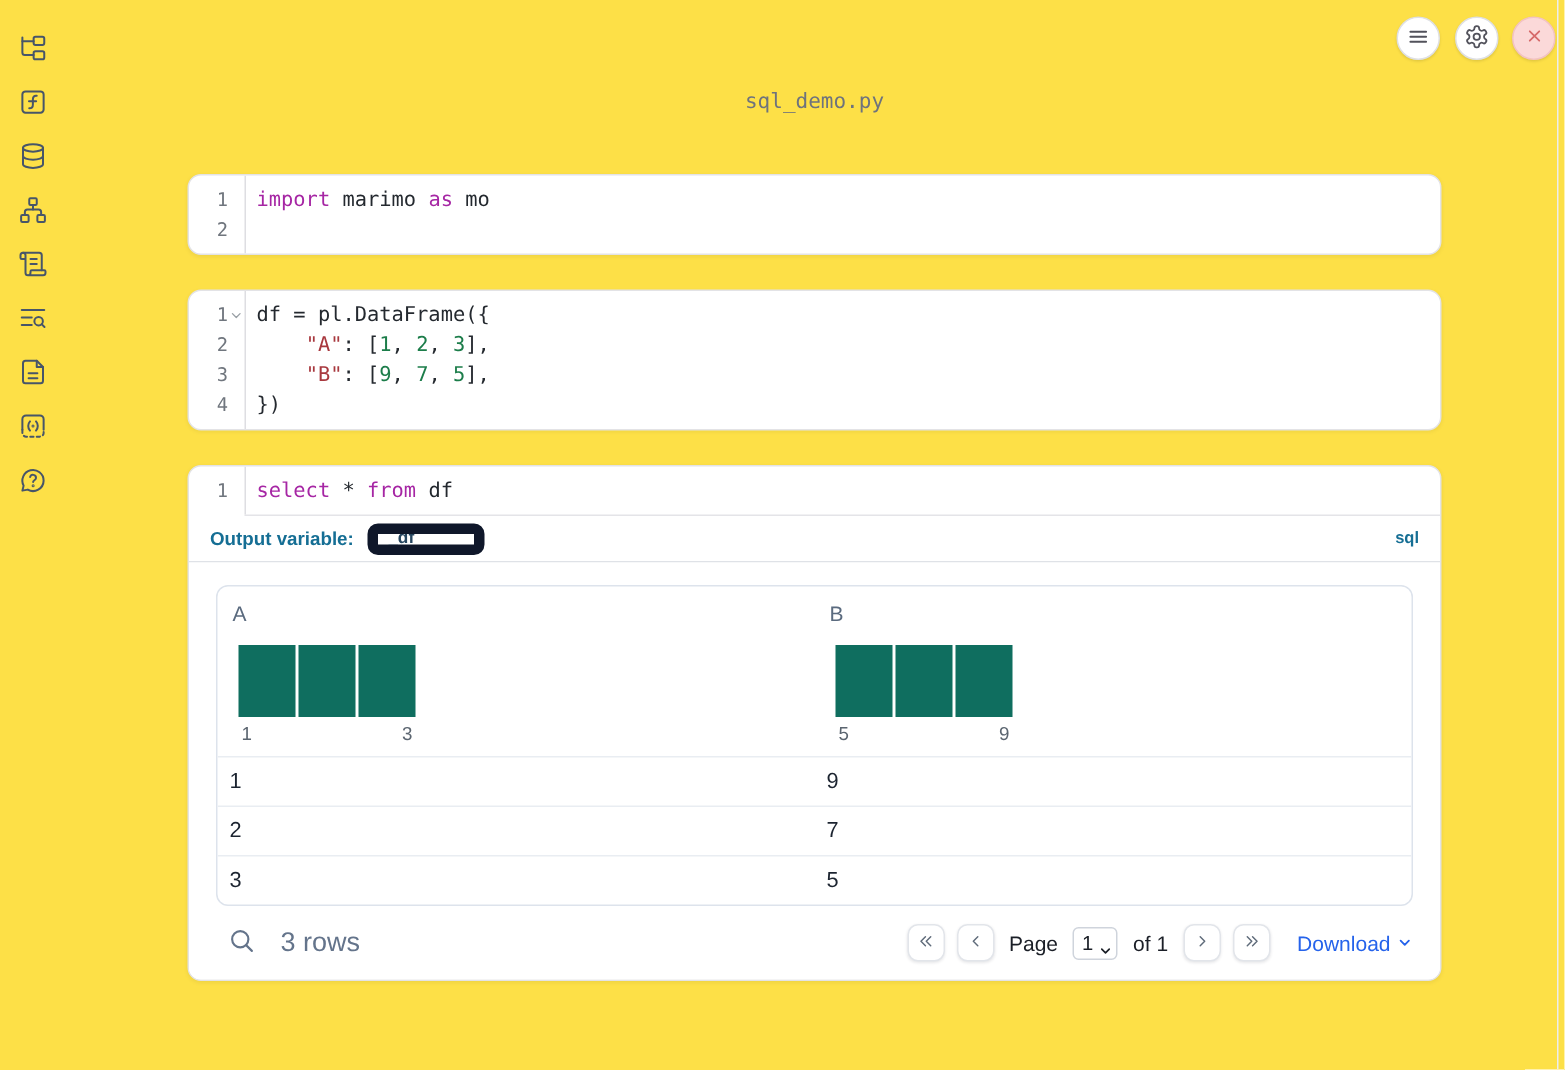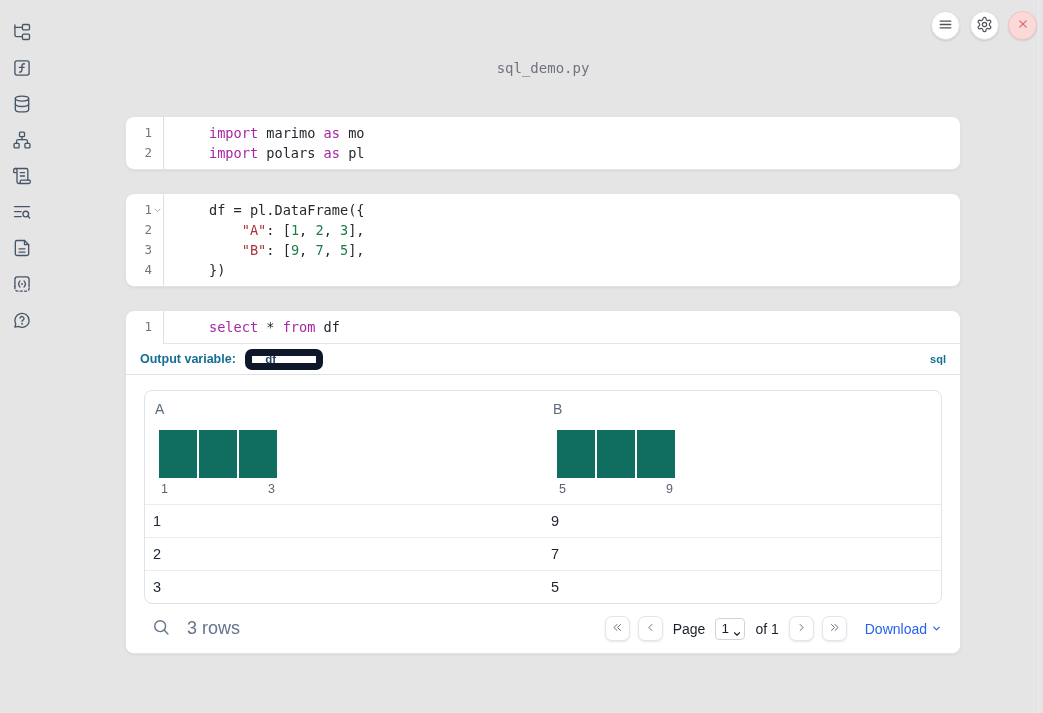--- a/index.html
+++ b/index.html
@@ -1,17 +1,17 @@
 <!DOCTYPE html>
 <html style="--accent-blue: #156e94; --keyword: #a626a4; --string: #a8383e; --number: #1c7d4a; --histogram-bar: #0f6e5f; --download-link: #2563eb; --close-button-icon: #d66a6a;"><head>
 <meta charset="utf-8">
 <style>
   * { margin:0; padding:0; box-sizing:border-box; }
   html,body { background:#fff; }
-  .page { position:relative; width:1043px; height:713px; background:#e5e5e5; overflow:hidden;
+  .page { position:relative; width:1043px; height:713px; background:#fde047; overflow:hidden;
           font-family:"Liberation Sans","DejaVu Sans",sans-serif; }
 
   
   .sidebar { position:absolute; left:0; top:0; bottom:0; width:44px;
              display:flex; flex-direction:column; align-items:center; padding-top:22px; gap:14px; }
   .sb-btn { width:22px; height:22px; display:flex; align-items:center; justify-content:center;
             background:none; border:none; cursor:pointer; color:#475569; }
   .sb-btn svg { width:20px; height:20px; stroke:#475569; fill:none; stroke-width:1.6;
                 stroke-linecap:round; stroke-linejoin:round; }
 
@@ -35,21 +35,21 @@
   .cell.mt-lg { margin-top:40px; }
   .cell.mt { margin-top:23px; }
   .code-area { position:relative; padding:6px 0;
                font-family:"DejaVu Sans Mono",monospace; font-size:13.6px; }
   .code-area::before { content:''; position:absolute; left:37px; top:0; bottom:0; width:1px; background:#dedee2; }
   .cl { display:flex; line-height:20px; }
   .gut { flex:0 0 37px; display:flex; align-items:center; }
   .ln { flex:1; text-align:right; color:#70767e; font-size:12.5px; }
   .fold { width:11px; display:flex; align-items:center; justify-content:center; }
   .fold svg { stroke:#9aa0a6; fill:none; stroke-width:1.6; stroke-linecap:round; stroke-linejoin:round; }
-  .src { padding-left:18px; white-space:pre; color:#24292f;margin-left:28px; }
+  .src { padding-left:8px; white-space:pre; color:#24292f; }
   .tk-kw { color:var(--keyword); }
   .tk-str { color:var(--string); }
   .tk-num { color:var(--number); }
   .tk-pl { color:#24292f; }
 
   
   .code-divider { border-top:1px solid #e4e4e8; margin-left:37px; }
   .outvar-row { display:flex; align-items:center; gap:9px; height:31px; padding:0 14px;
                 border-bottom:1px solid #dfe2e7; }
   .outvar-label { font-weight:bold; font-size:12.5px; color:var(--accent-blue); }
@@ -202,21 +202,20 @@
               <span class="ln">1</span>
               <span class="fold"></span>
             </span>
             <span class="src"><span class="tk-kw">import</span><span class="tk-pl"> marimo </span><span class="tk-kw">as</span><span class="tk-pl"> mo</span></span>
           </div>
           <div class="cl">
             <span class="gut">
               <span class="ln">2</span>
               <span class="fold"></span>
             </span>
-            <span class="src"><span class="tk-kw">import</span><span class="tk-pl"> polars </span><span class="tk-kw">as</span><span class="tk-pl"> pl</span></span>
           </div>
         </div>
     </section>
 
     <section class="cell mt">
       <div class="code-area">
           <div class="cl">
             <span class="gut">
               <span class="ln">1</span>
               <span class="fold">

